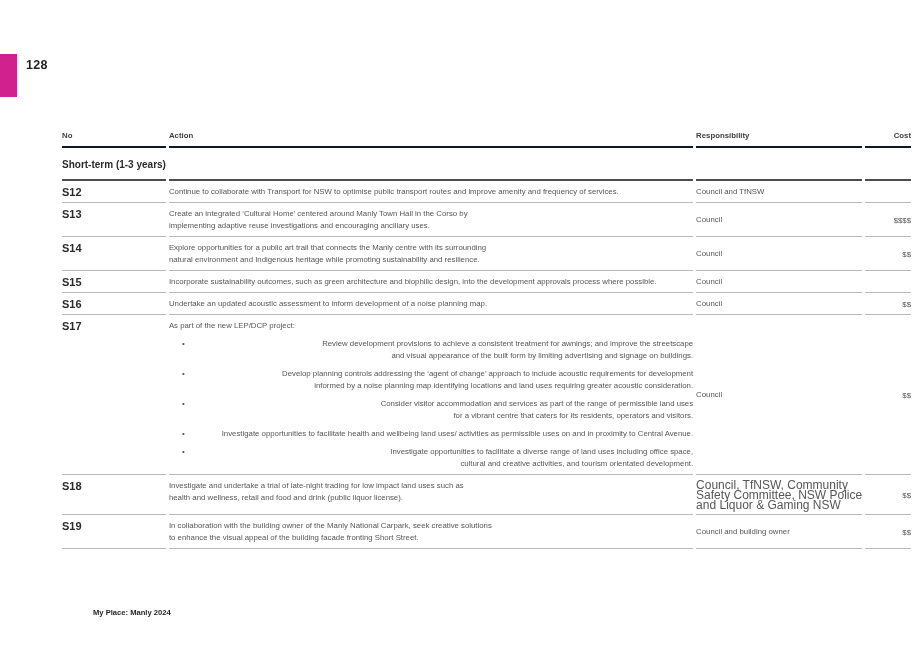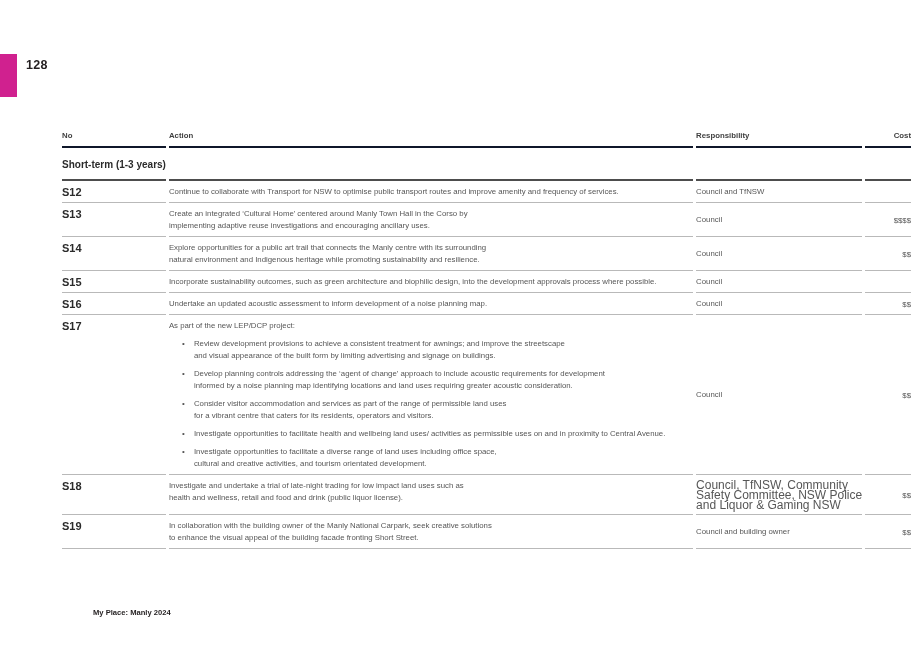--- a/index.html
+++ b/index.html
@@ -61,21 +61,21 @@
   .ln{
     font-size:7.8px;color:#565656;line-height:12px;white-space:nowrap;
   }
   .resp-ln{
     font-size:12px;color:#565656;line-height:10px;white-space:nowrap;
   }
   ul.bullets{
     list-style:none;margin:0;padding:0 0 0 13px;
   }
   ul.bullets li{
-    position:relative;padding-left:12px;margin-top:6px;
+    position:relative;padding-left:12px;margin-top:6px;text-align:right;
   }
   ul.bullets li::before{
     content:"\2022";
     position:absolute;left:0;top:0;
     font-size:8px;color:#565656;line-height:12px;
   }
   .footer{
     position:absolute;left:62px;top:608px;
     font-size:7.6px;font-weight:bold;color:#231f20;padding-left:31px;
   }

